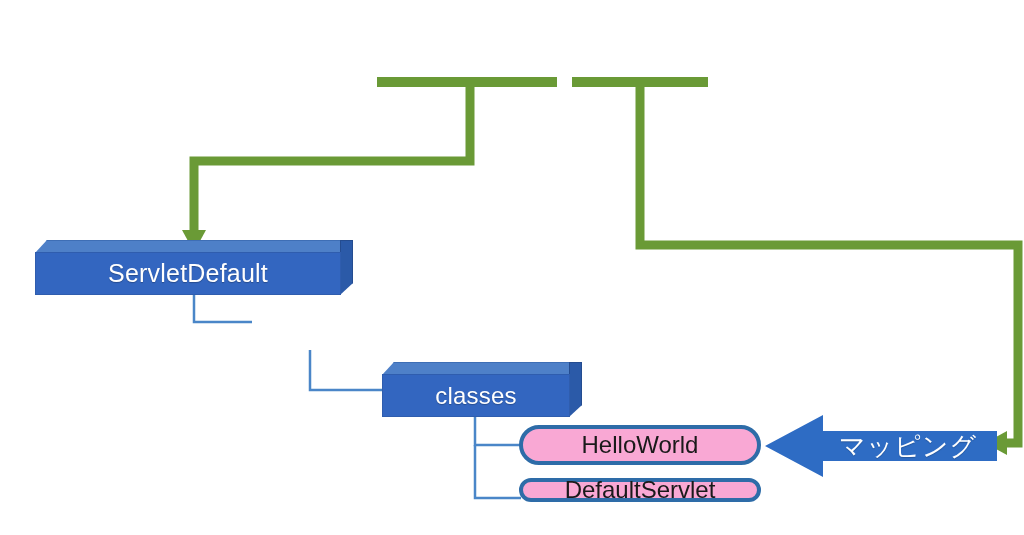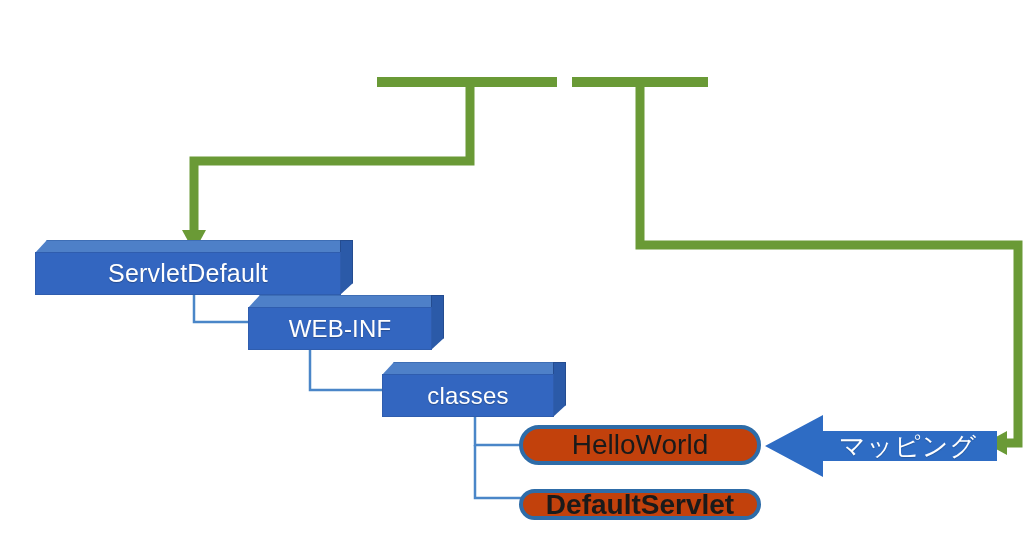--- a/index.html
+++ b/index.html
@@ -122,41 +122,41 @@
     height: 100%;
     background: #2B5AA8;
     border: 1px solid #244C90;
     box-sizing: border-box;
     -webkit-clip-path: polygon(0 0, 100% 0, 100% calc(100% - 12px), 0 100%);
     clip-path: polygon(0 0, 100% 0, 100% calc(100% - 12px), 0 100%);
   }
 
   .folder-servletdefault { left: 35px;  top: 240px; width: 318px; height: 55px; padding-left: 16px; }
   .folder-webinf         { left: 248px; top: 295px; width: 196px; height: 55px; }
-  .folder-classes        { left: 382px; top: 362px; width: 184px; height: 55px; }
+  .folder-classes        { left: 382px; top: 362px; width: 200px; height: 55px; }
 
   .folder-servletdefault .face { font-size: 25px; }
   .folder-webinf .face { font-size: 24px; }
   .folder-classes .face { font-size: 24px; }
 
   
   .servlet-box {
     position: absolute;
     box-sizing: border-box;
-    background: #c2410c;
+    background: #f9a8d4;
     border: 4px solid #2E6CA8;
     border-radius: 20px;
     display: flex;
     align-items: center;
     justify-content: center;
     color: #1a1a1a;
-    font-size: 28px;
+    font-size: 24px;
   }
   .box-helloworld    { left: 519px; top: 425px; width: 242px; height: 40px; }
-  .box-defaultservlet{ left: 519px; top: 489px; width: 242px; height: 31px; font-weight: bold; }
+  .box-defaultservlet{ left: 519px; top: 478px; width: 242px; height: 24px; }
 
   
   .mapping-arrow {
     position: absolute;
     left: 765px;
     top: 415px;
     width: 232px;
     height: 62px;
   }
   .mapping-arrow .shape {
@@ -209,25 +209,20 @@
 
   <div class="hl-bar hl-bar-1"></div>
   <div class="hl-bar hl-bar-2"></div>
 
   <div class="folder folder-servletdefault">
     <div class="top"></div>
     <div class="side"></div>
     <div class="face">ServletDefault</div>
   </div>
 
-  <div class="folder folder-webinf">
-    <div class="top"></div>
-    <div class="side"></div>
-    <div class="face">WEB-INF</div>
-  </div>
 
   <div class="folder folder-classes">
     <div class="top"></div>
     <div class="side"></div>
     <div class="face">classes</div>
   </div>
 
   <div class="servlet-box box-helloworld">HelloWorld</div>
   <div class="servlet-box box-defaultservlet">DefaultServlet</div>
 

